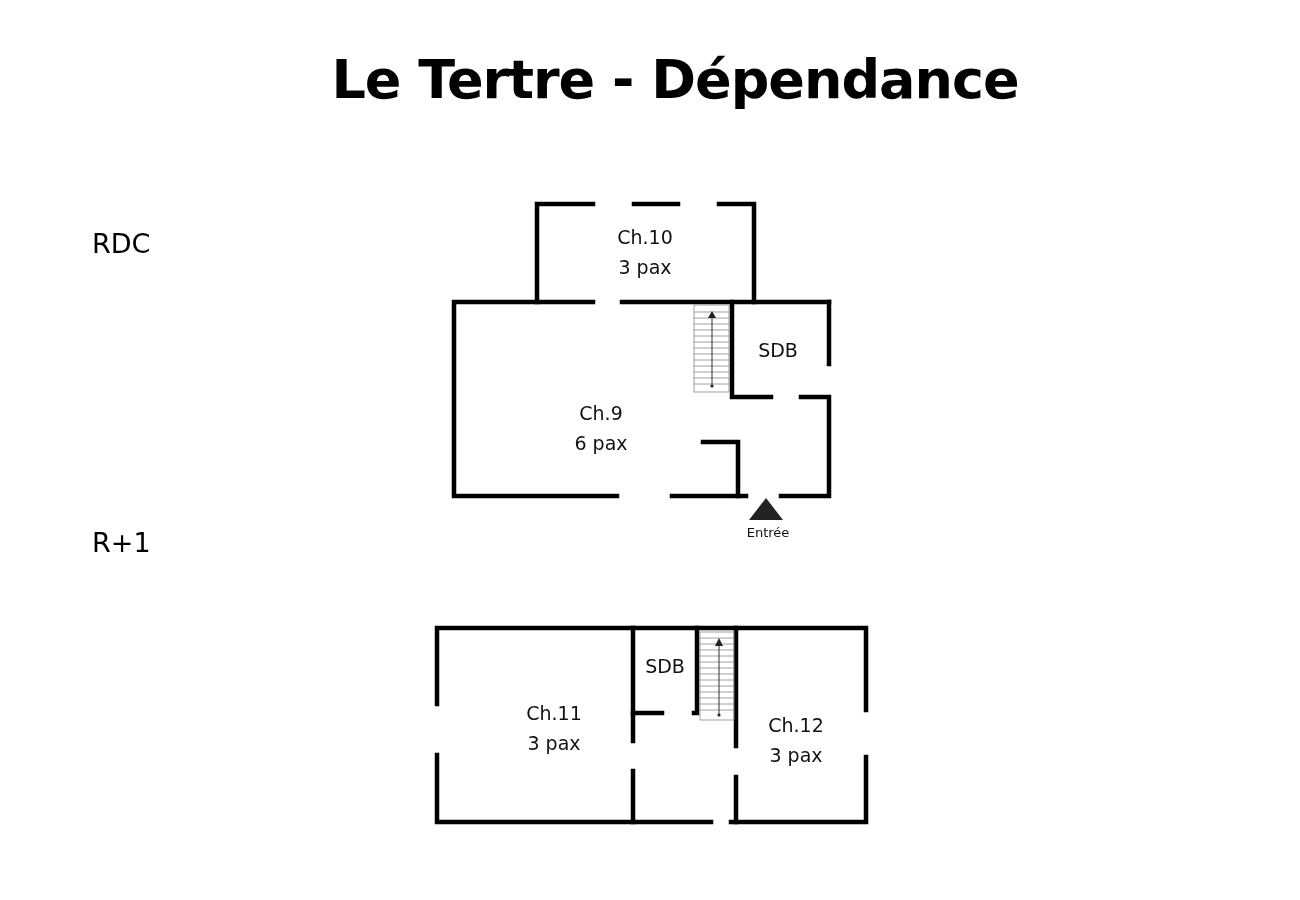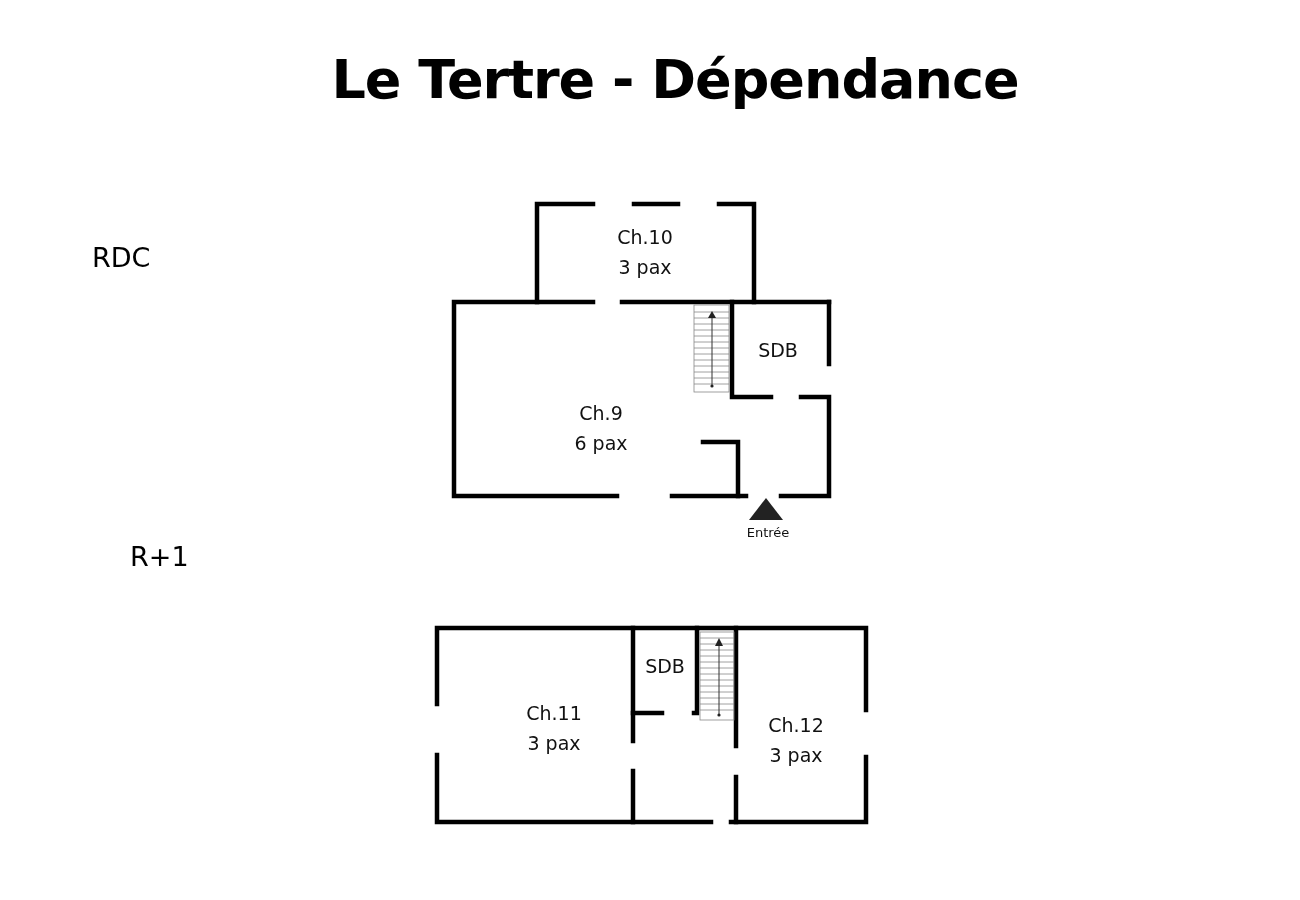--- a/index.html
+++ b/index.html
@@ -10,22 +10,22 @@
   .wall { stroke: #000; stroke-width: 4.5; fill: none; stroke-linecap: square; }
   .tread { stroke: #888; stroke-width: 0.8; }
   .rlabel { font-family: "DejaVu Sans", sans-serif; font-size: 19px; fill: #111; }
   .small { font-family: "DejaVu Sans", sans-serif; font-size: 13px; fill: #111; }
 </style>
 </head>
 <body>
 
 <h1 class="title">Le Tertre - Dépendance</h1>
 
-<div class="floor-label" style="top:242px;">RDC</div>
-<div class="floor-label" style="top:541px;margin-left:38px;">R+1</div>
+<div class="floor-label" style="top:228px;">RDC</div>
+<div class="floor-label" style="top:527px;">R+1</div>
 
 <svg width="1300" height="900" viewBox="0 0 1300 900">
 
   <g>
 
     <g>
       <polyline class="wall" points="593,204 537,204 537,302"></polyline>
       <line class="wall" x1="634" y1="204" x2="678" y2="204"></line>
       <polyline class="wall" points="719,204 754,204 754,302"></polyline>
     </g>

